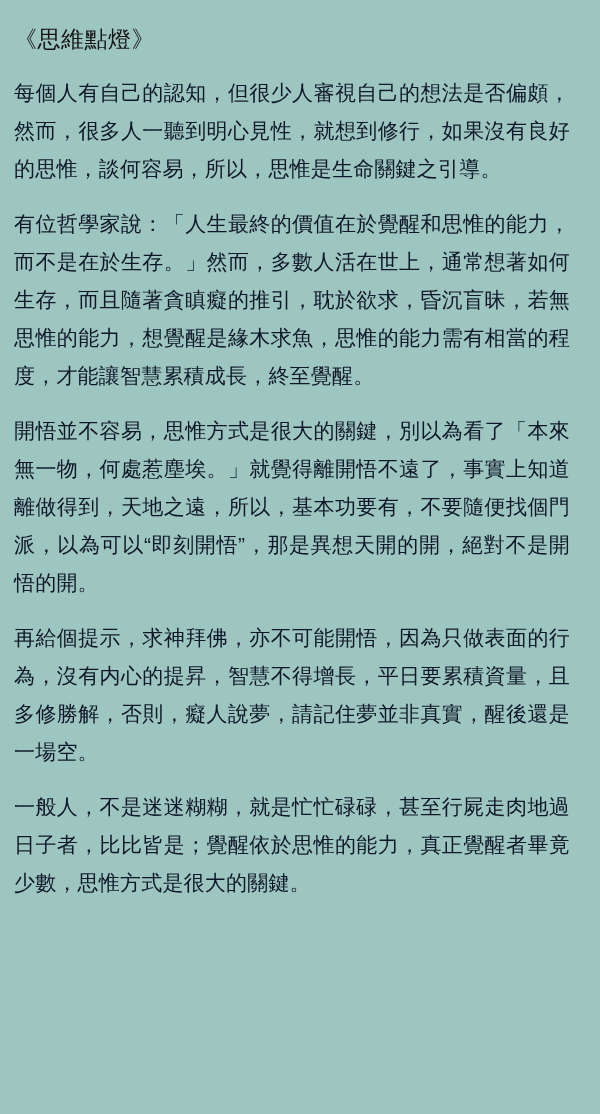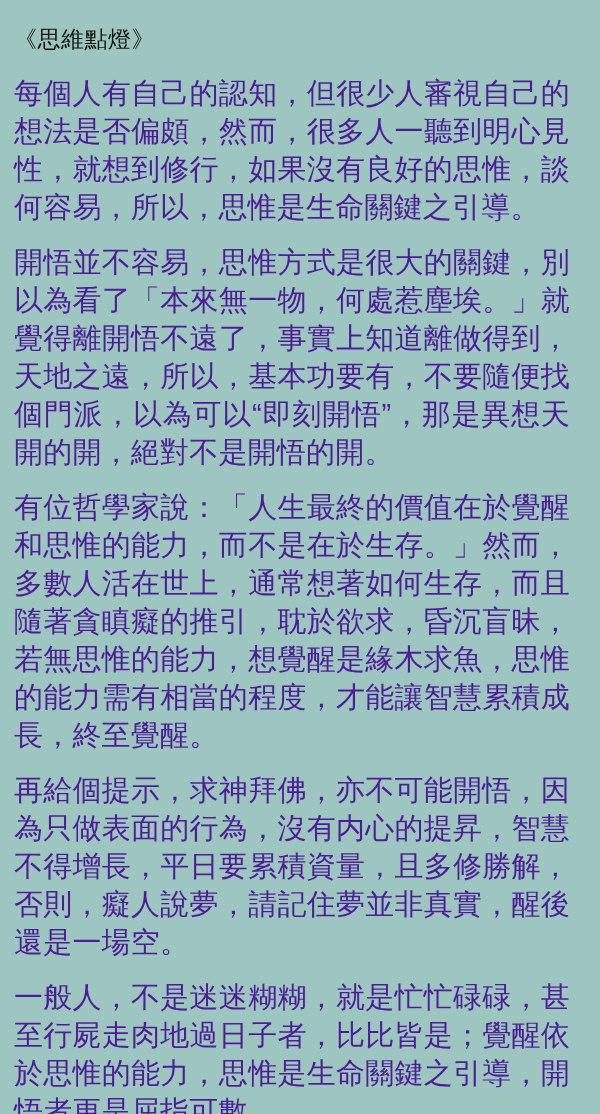--- a/index.html
+++ b/index.html
@@ -23,36 +23,36 @@
   }
   .title {
     font-size: 23px;
     line-height: 34px;
     letter-spacing: 0.5px;
     margin: 0 0 18px 0;
     font-weight: 400;
     color: #141414;
   }
   .para {
-    font-size: 29px;
+    font-size: 21px;
     line-height: 38px;
     letter-spacing: 0.2px;
     margin: 0 0 17px 0;
     text-align: justify;
     text-justify: inter-character;
-    color: #4c1d95;
+    color: #0f172a;
     word-break: break-all;
   }
   .para:last-child {
     margin-bottom: 0;
   }
 </style>
 </head>
 <body>
 
 <div class="page">
   <h1 class="title">《思維點燈》</h1>
   <p class="para">每個人有自己的認知，但很少人審視自己的想法是否偏頗，然而，很多人一聽到明心見性，就想到修行，如果沒有良好的思惟，談何容易，所以，思惟是生命關鍵之引導。</p>
+  <p class="para">有位哲學家說：「人生最終的價值在於覺醒和思惟的能力，而不是在於生存。」然而，多數人活在世上，通常想著如何生存，而且隨著貪瞋癡的推引，耽於欲求，昏沉盲昧，若無思惟的能力，想覺醒是緣木求魚，思惟的能力需有相當的程度，才能讓智慧累積成長，終至覺醒。</p>
   <p class="para">開悟並不容易，思惟方式是很大的關鍵，別以為看了「本來無一物，何處惹塵埃。」就覺得離開悟不遠了，事實上知道離做得到，天地之遠，所以，基本功要有，不要隨便找個門派，以為可以“即刻開悟”，那是異想天開的開，絕對不是開悟的開。</p>
-  <p class="para">有位哲學家說：「人生最終的價值在於覺醒和思惟的能力，而不是在於生存。」然而，多數人活在世上，通常想著如何生存，而且隨著貪瞋癡的推引，耽於欲求，昏沉盲昧，若無思惟的能力，想覺醒是緣木求魚，思惟的能力需有相當的程度，才能讓智慧累積成長，終至覺醒。</p>
   <p class="para">再給個提示，求神拜佛，亦不可能開悟，因為只做表面的行為，沒有内心的提昇，智慧不得增長，平日要累積資量，且多修勝解，否則，癡人說夢，請記住夢並非真實，醒後還是一場空。</p>
-  <p class="para">一般人，不是迷迷糊糊，就是忙忙碌碌，甚至行屍走肉地過日子者，比比皆是；覺醒依於思惟的能力，思惟是生命關鍵之引導，開悟者更是屈指可數。</p>
+  <p class="para">一般人，不是迷迷糊糊，就是忙忙碌碌，甚至行屍走肉地過日子者，比比皆是；覺醒依於思惟的能力，真正覺醒者畢竟少數，思惟方式是很大的關鍵。</p>
 </div>
 
 </body></html>

